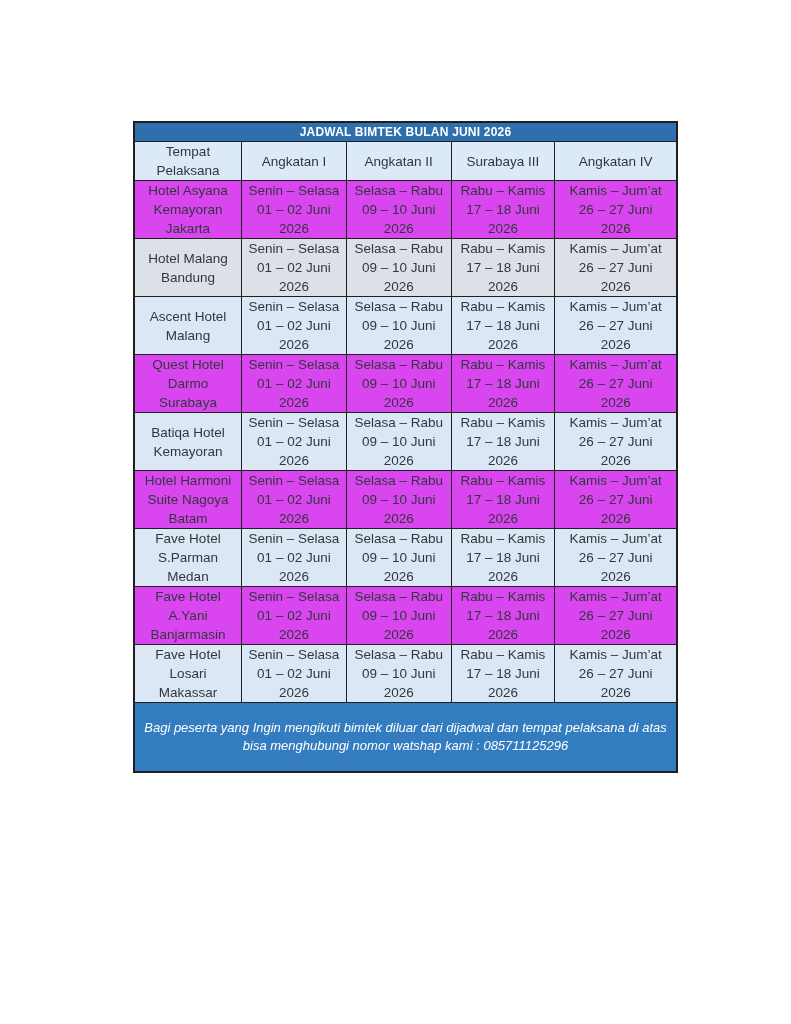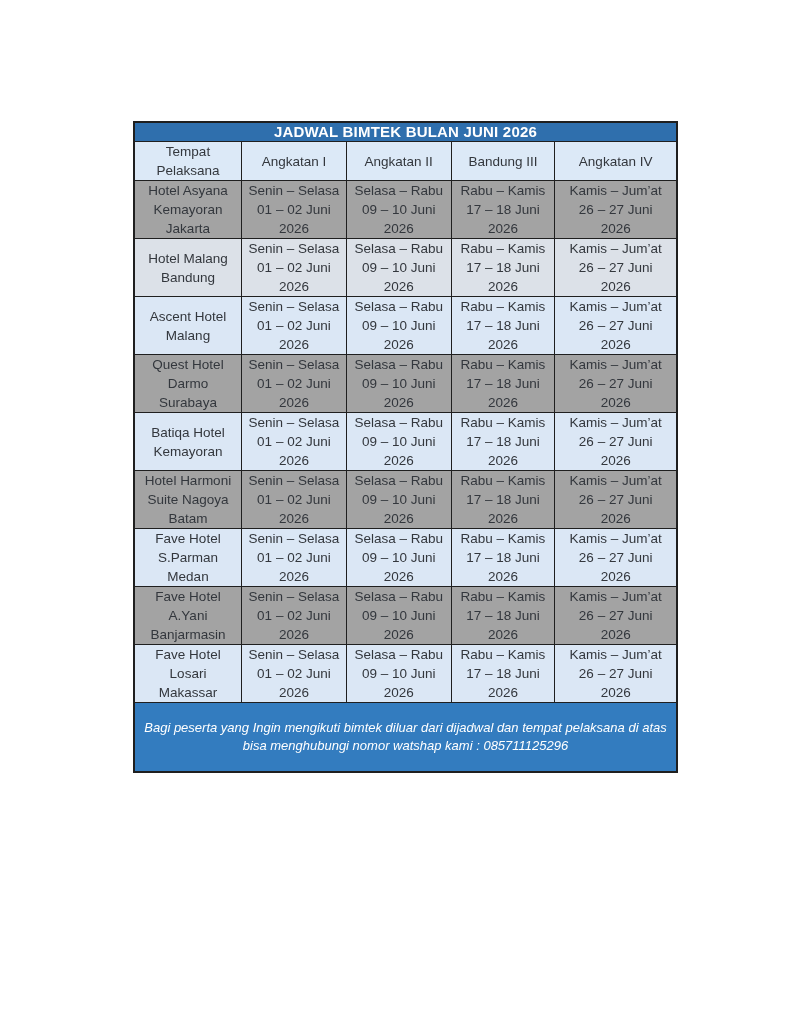--- a/index.html
+++ b/index.html
@@ -34,35 +34,35 @@
     padding: 0 2px;
     font-size: 13.5px;
     line-height: 19px;
     white-space: pre-line;
     overflow: hidden;
   }
   tr.title-row td {
     background: var(--title_bg, #2f6fad);
     color: #ffffff;
     font-weight: bold;
-    font-size: 15px;
+    font-size: 12px;
     line-height: 14px;
     height: 18px;
     padding: 0;
     letter-spacing: 0.2px;
   }
   tr.header-row th {
     background: var(--header_bg, #dce9f7);
     font-weight: normal;
     height: 37px;
   }
   tbody.rows tr {
     height: 58px;
   }
-  tbody.rows tr.shade-white td { background: #a3a3a3; }
+  tbody.rows tr.shade-white td { background: #d946ef; }
   tbody.rows tr.shade-blue  td { background: var(--alt_row_bg, #dbe7f5); }
   tbody.rows tr.shade-gray  td { background: var(--gray_row_bg, #dce1e8); }
   tr.footer-row td {
     background: var(--footer_bg, #337cbf);
     color: #ffffff;
     font-style: italic;
     font-size: 13px;
     line-height: 18px;
     height: 40px;
     padding: 14px 4px;
@@ -82,21 +82,21 @@
     </colgroup>
     <thead>
       <tr class="title-row">
         <td colspan="5">JADWAL BIMTEK BULAN JUNI 2026</td>
       </tr>
       <tr class="header-row">
         <th>Tempat
 Pelaksana</th>
         <th>Angkatan I</th>
         <th>Angkatan II</th>
-        <th>Bandung III</th>
+        <th>Surabaya III</th>
         <th>Angkatan IV</th>
       </tr>
     </thead>
     <tbody class="rows">
         <tr class="shade-white">
           <td>Hotel Asyana
 Kemayoran
 Jakarta</td>
           <td>Senin – Selasa
 01 – 02 Juni

